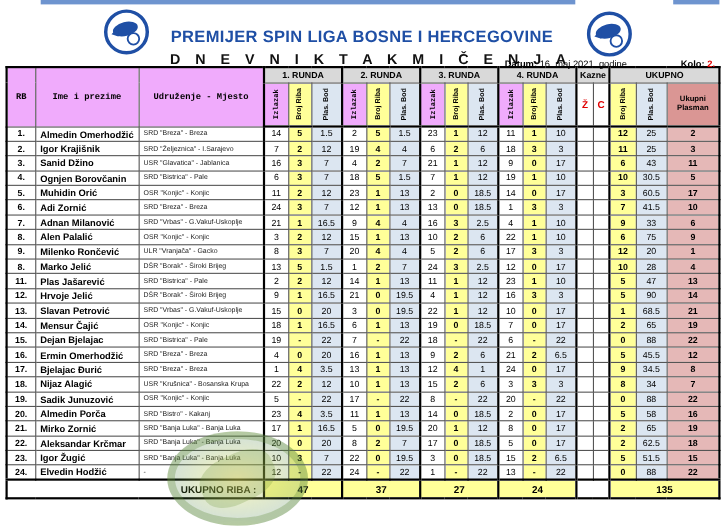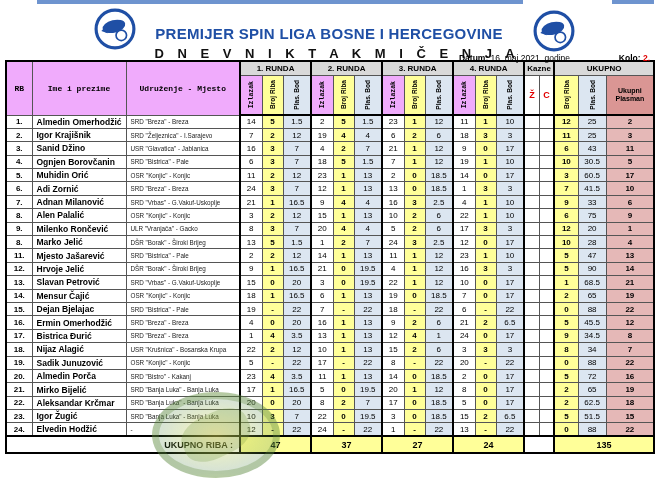--- a/index.html
+++ b/index.html
@@ -395,21 +395,21 @@
         <td class="fish">0</td>
         <td class="pts">17</td>
         <td class="pen bl"></td>
         <td class="pen"></td>
         <td class="fish bl">10</td>
         <td class="pts">28</td>
         <td class="place">4</td>
       </tr>
       <tr>
         <td class="rb">11.</td>
-        <td class="name">Mjesto Jašarević</td>
+        <td class="name">Plas Jašarević</td>
         <td class="club">SRD "Bistrica" - Pale</td>
         <td class="out bl">2</td>
         <td class="fish">2</td>
         <td class="pts">12</td>
         <td class="out bl">14</td>
         <td class="fish">1</td>
         <td class="pts">13</td>
         <td class="out bl">11</td>
         <td class="fish">1</td>
         <td class="pts">12</td>
@@ -527,21 +527,21 @@
         <td class="fish">2</td>
         <td class="pts">6.5</td>
         <td class="pen bl"></td>
         <td class="pen"></td>
         <td class="fish bl">5</td>
         <td class="pts">45.5</td>
         <td class="place">12</td>
       </tr>
       <tr>
         <td class="rb">17.</td>
-        <td class="name">Bistrica Đurić</td>
+        <td class="name">Bjelajac Đurić</td>
         <td class="club">SRD "Breza" - Breza</td>
         <td class="out bl">1</td>
         <td class="fish">4</td>
         <td class="pts">3.5</td>
         <td class="out bl">13</td>
         <td class="fish">1</td>
         <td class="pts">13</td>
         <td class="out bl">12</td>
         <td class="fish">4</td>
         <td class="pts">1</td>
@@ -610,26 +610,26 @@
         <td class="pts">13</td>
         <td class="out bl">14</td>
         <td class="fish">0</td>
         <td class="pts">18.5</td>
         <td class="out bl">2</td>
         <td class="fish">0</td>
         <td class="pts">17</td>
         <td class="pen bl"></td>
         <td class="pen"></td>
         <td class="fish bl">5</td>
-        <td class="pts">72</td>
+        <td class="pts">58</td>
         <td class="place">16</td>
       </tr>
       <tr>
         <td class="rb">21.</td>
-        <td class="name">Mirko Bijelić</td>
+        <td class="name">Mirko Zornić</td>
         <td class="club">SRD "Banja Luka" - Banja Luka</td>
         <td class="out bl">17</td>
         <td class="fish">1</td>
         <td class="pts">16.5</td>
         <td class="out bl">5</td>
         <td class="fish">0</td>
         <td class="pts">19.5</td>
         <td class="out bl">20</td>
         <td class="fish">1</td>
         <td class="pts">12</td>

